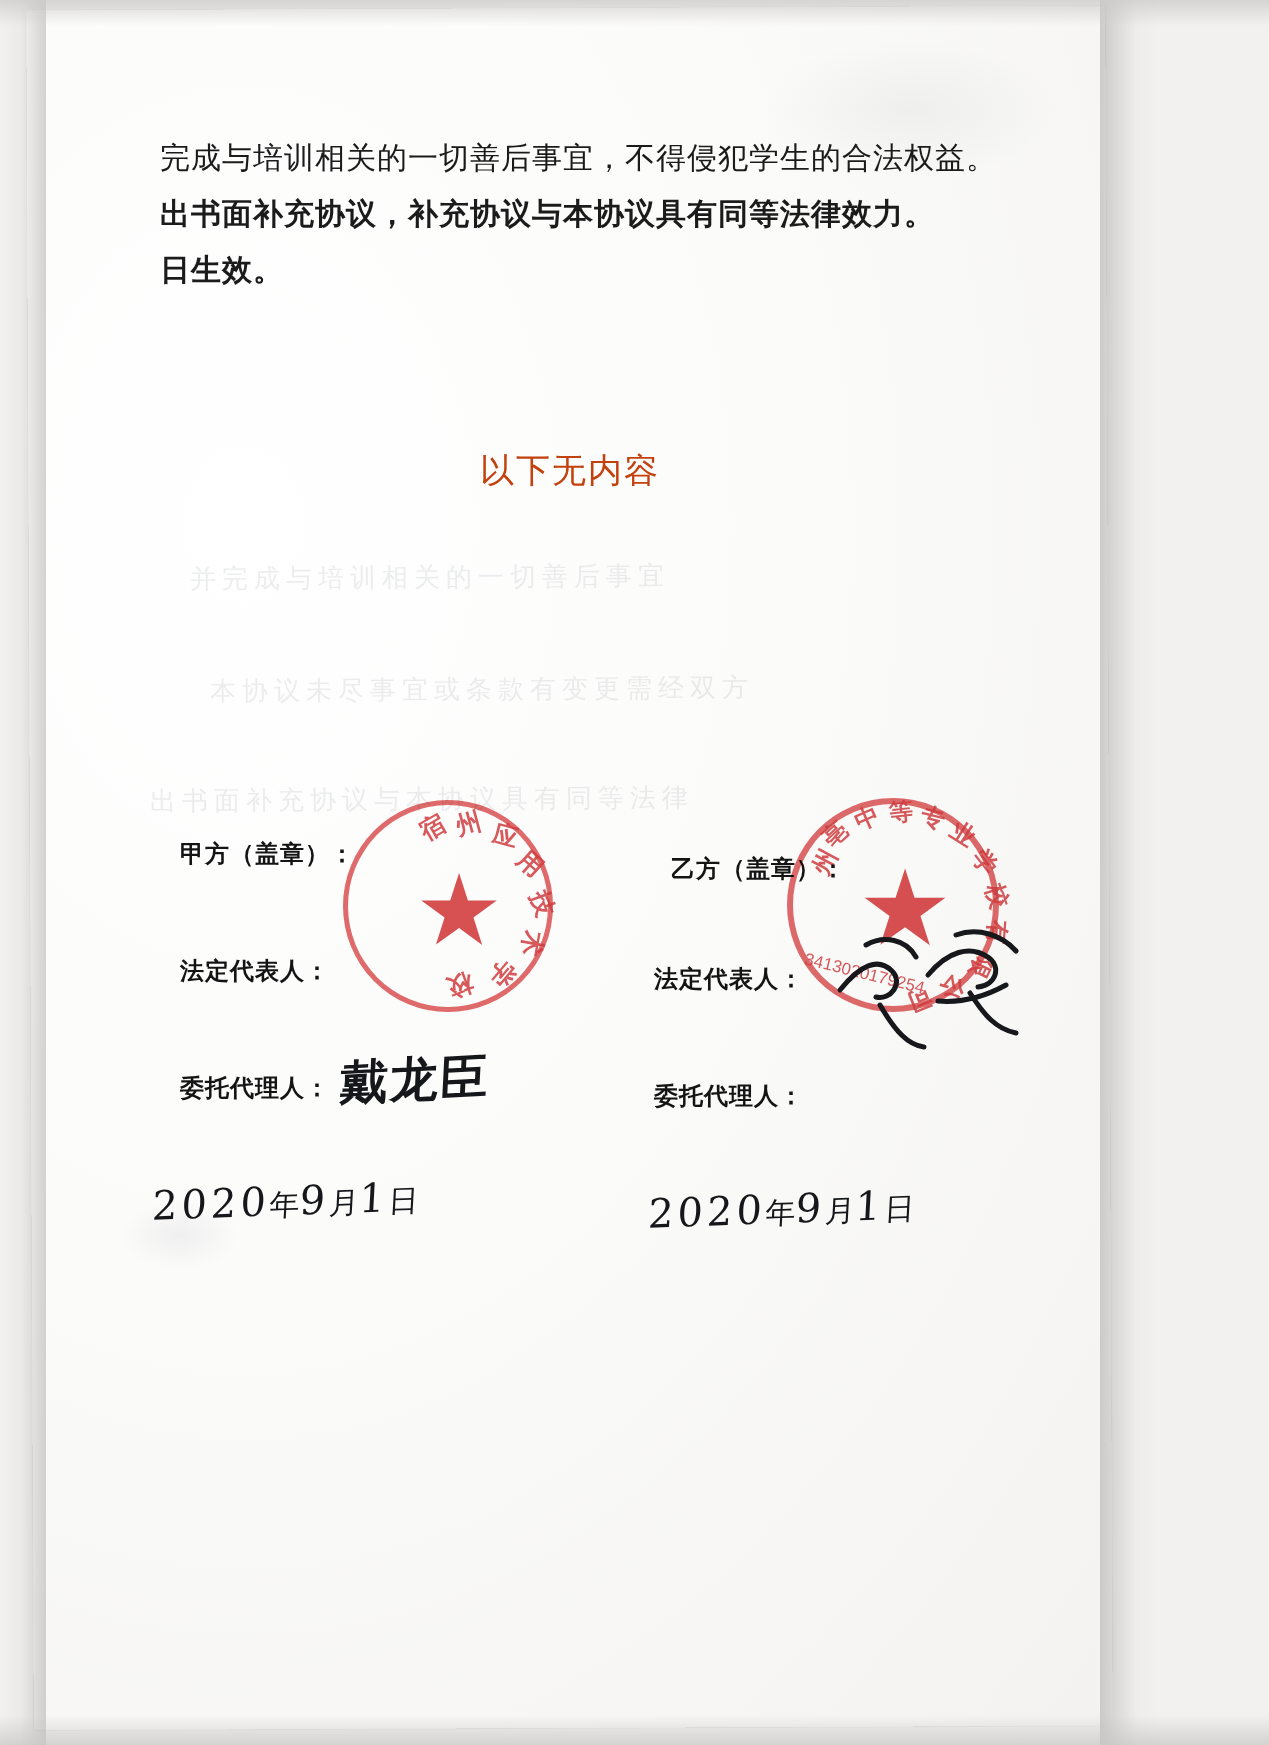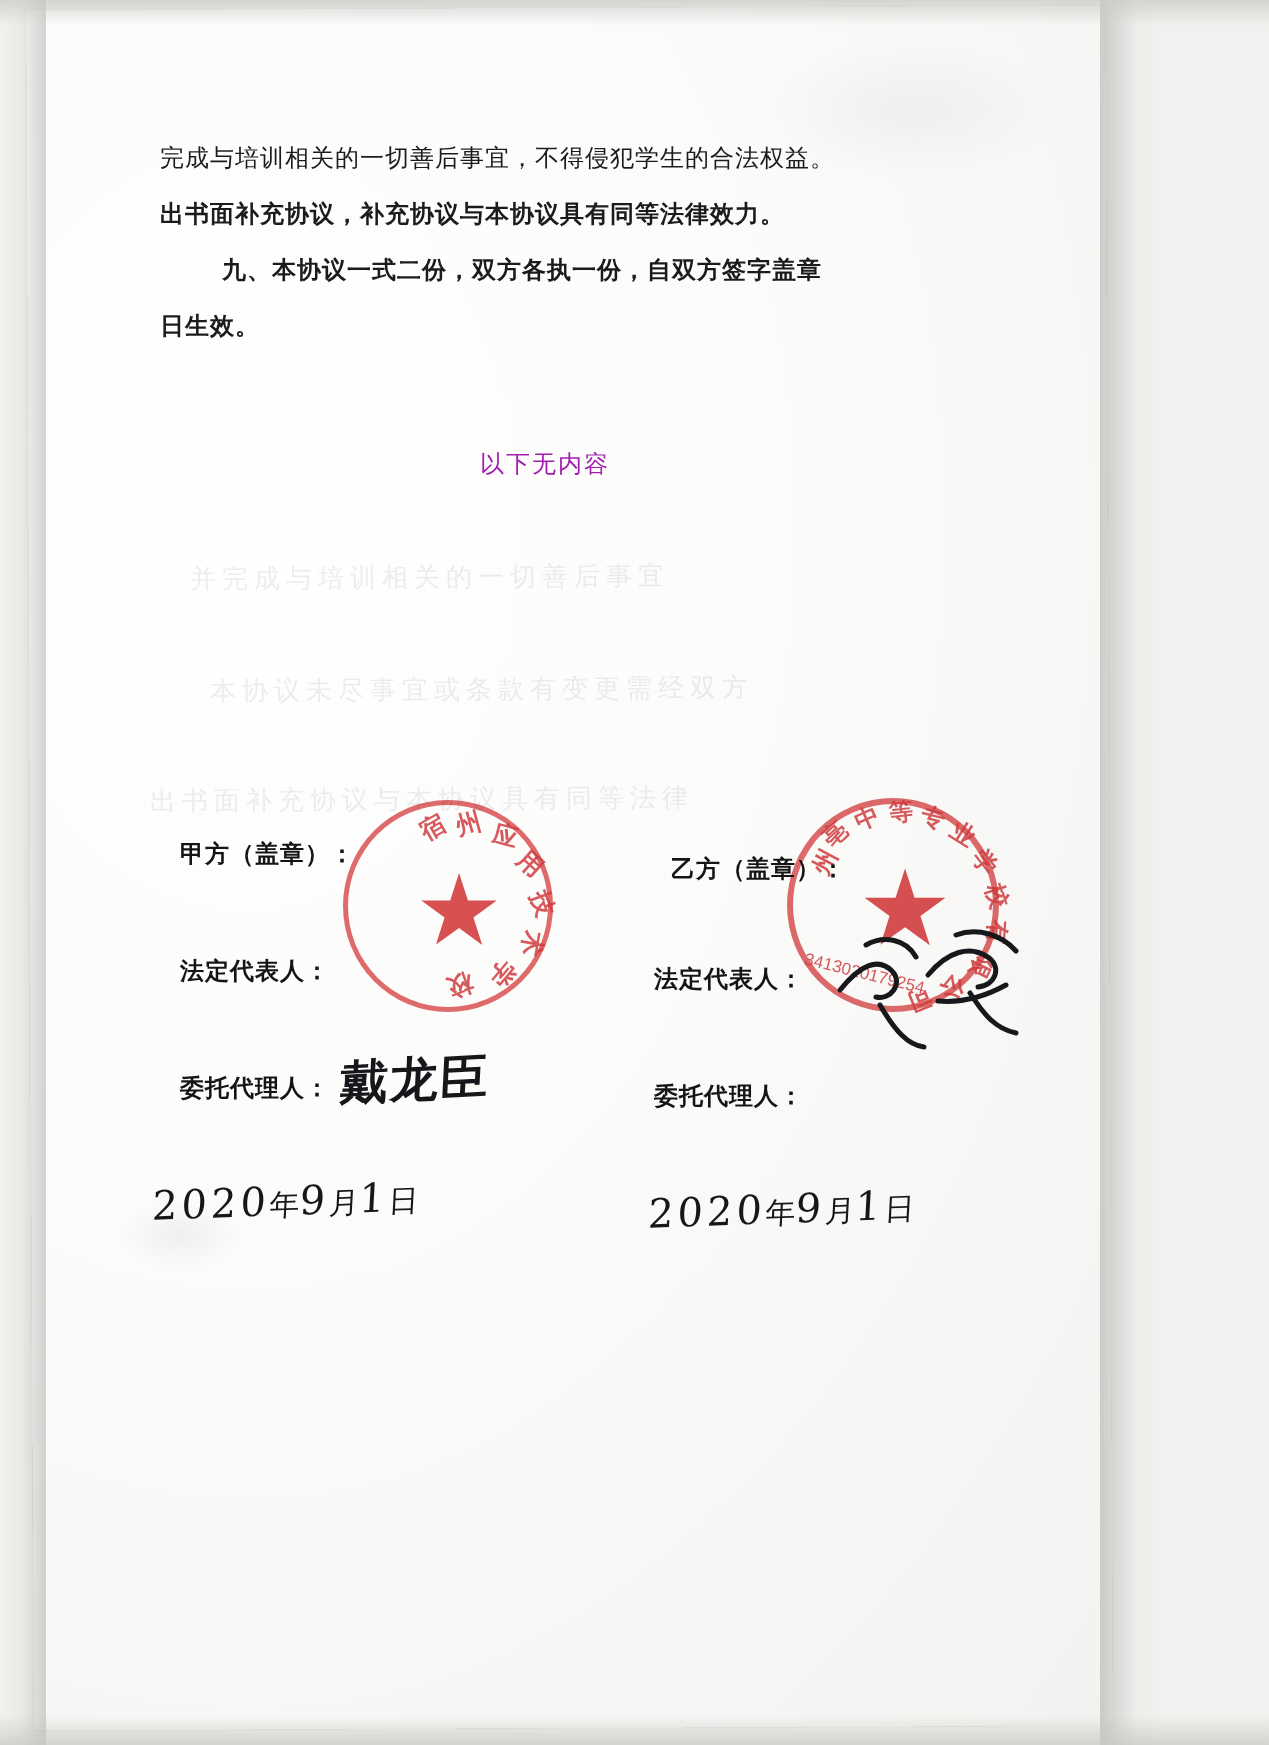--- a/index.html
+++ b/index.html
@@ -75,34 +75,34 @@
 
   
   .doc {
     position: absolute;
     left: 160px;
     top: 130px;
     width: 820px;
     color: #1b1b1b;
   }
   .line {
-    font-size: 24px;
+    font-size: 30px;
     line-height: 56px;
     letter-spacing: 1px;
     white-space: nowrap;
     font-family: "Liberation Serif", "DejaVu Serif", serif;
   }
   .indent { text-indent: 62px; }
   .bold { font-weight: 700; }
 
   .center-note {
     position: absolute;
-    font-size: 24px;
+    font-size: 34px;
     letter-spacing: 2px;
-    color: #a21caf;
+    color: #c2410c;
     white-space: nowrap;
   }
 
   
   .sig-label {
     position: absolute;
     font-size: 24px;
     font-weight: 700;
     letter-spacing: 1px;
     color: #141414;
@@ -182,21 +182,20 @@
   <div class="ghost" style="left:190px; top:560px;">并完成与培训相关的一切善后事宜</div>
   <div class="ghost" style="left:210px; top:672px;">本协议未尽事宜或条款有变更需经双方</div>
   <div class="ghost" style="left:150px; top:782px;">出书面补充协议与本协议具有同等法律</div>
 
   <div class="smudge" style="left:120px; top:1200px; width:120px; height:70px; background:radial-gradient(ellipse,rgba(150,152,158,.12),rgba(150,152,158,0) 70%);"></div>
   <div class="smudge" style="left:760px; top:40px; width:300px; height:140px; background:radial-gradient(ellipse,rgba(150,152,158,.10),rgba(150,152,158,0) 70%);"></div>
 
   <div class="doc">
     <div class="line">完成与培训相关的一切善后事宜，不得侵犯学生的合法权益。</div>
     <div class="line bold">出书面补充协议，补充协议与本协议具有同等法律效力。</div>
-    <div class="line indent bold">九、本协议一式二份，双方各执一份，自双方签字盖章</div>
     <div class="line bold">日生效。</div>
   </div>
 
   <div class="center-note" style="left:480px; top:448px;">以下无内容</div>
 
 
   <div class="sig-label" style="left:180px; top:838px;">甲方（盖章）：</div>
   <div class="sig-label" style="left:180px; top:955px;">法定代表人：</div>
   <div class="sig-label" style="left:180px; top:1072px;">委托代理人：</div>
 

